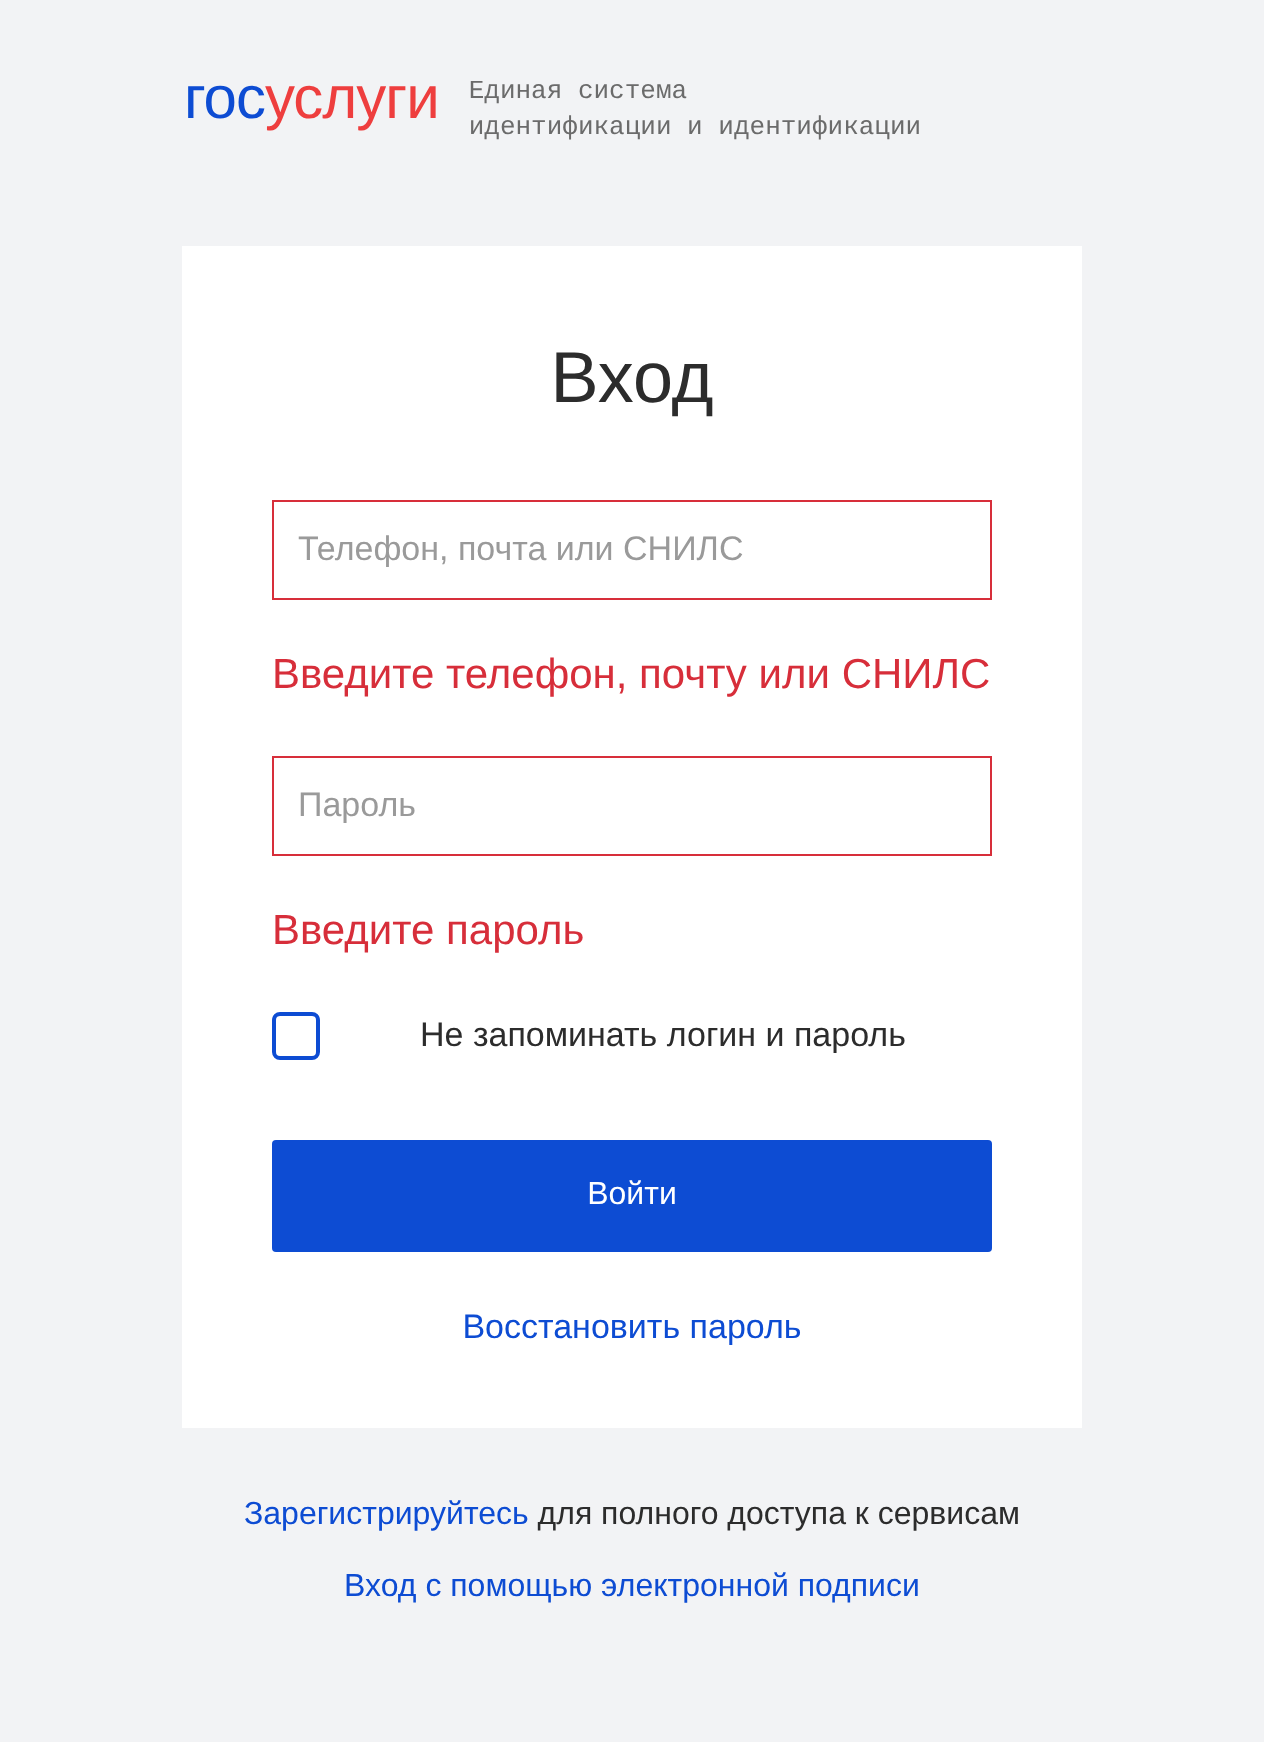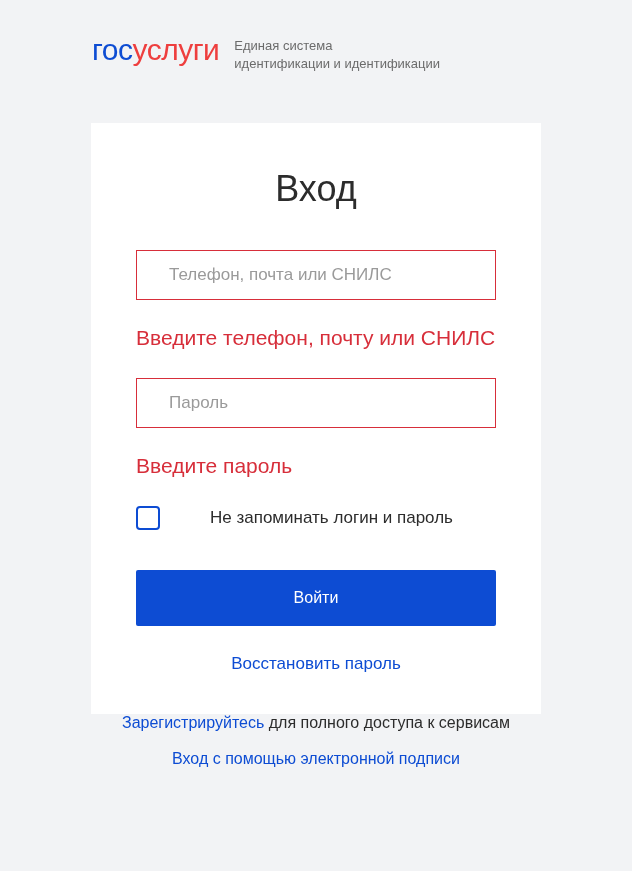--- a/index.html
+++ b/index.html
@@ -30,20 +30,21 @@
       color: #0d4cd3;
     }
     .logo-uslugi {
       color: #ee3e3e;
     }
     .subtitle {
       font-size: 13px;
       color: #6b6b6b;
       line-height: 1.4;
       padding-top: 2px;
+      font-family: Liberation Mono, monospace;
     }
     .card {
       background: #ffffff;
       margin: 50px auto 0;
       width: 450px;
       padding: 45px 45px 40px;
     }
     .title {
       font-size: 36px;
       color: #2c2c2c;
@@ -51,21 +52,21 @@
       font-weight: normal;
       margin-bottom: 40px;
     }
     .field {
       margin-bottom: 28px;
     }
     .input {
       width: 100%;
       height: 50px;
       border: 1px solid #d72e3a;
-      padding: 0 32px;
+      padding: 0 12px;
       font-size: 17px;
       color: #333;
       background: #fff;
     }
     .input::placeholder {
       color: #9a9a9a;
     }
     .error {
       color: #d72e3a;
       font-size: 21px;
@@ -106,20 +107,21 @@
       display: block;
       text-align: center;
       color: #0d4cd3;
       font-size: 17px;
       margin-top: 28px;
       text-decoration: none;
       cursor: pointer;
     }
     .footer {
       text-align: center;
+      margin-top: 35px;
     }
     .footer-line {
       font-size: 16px;
       margin-bottom: 18px;
       color: #2c2c2c;
     }
     .footer-link {
       color: #0d4cd3;
       text-decoration: none;
       cursor: pointer;

